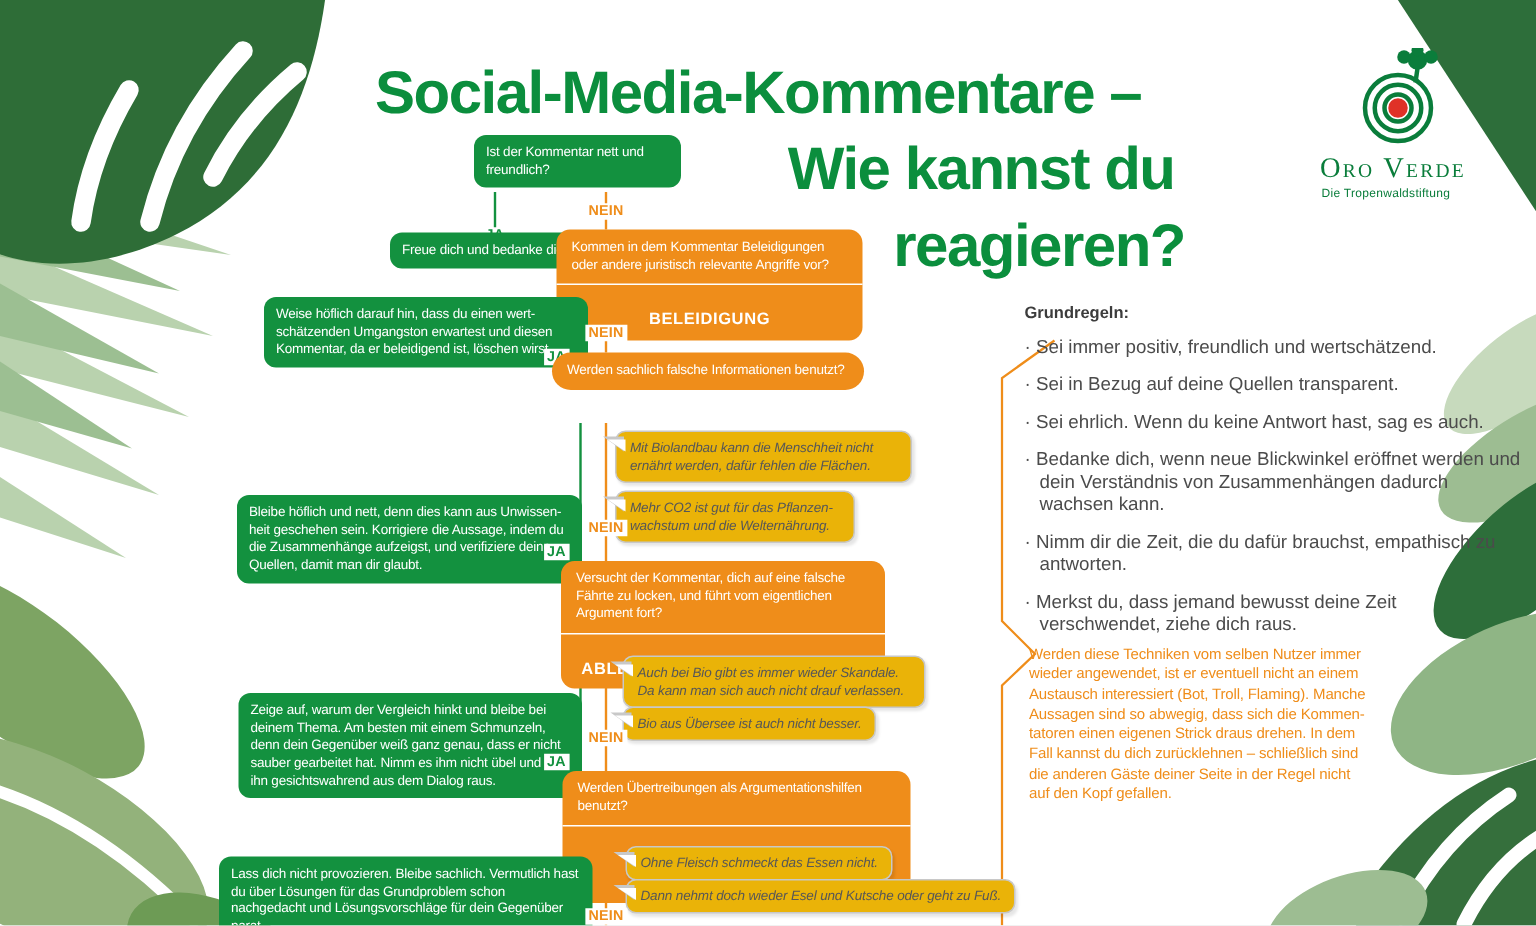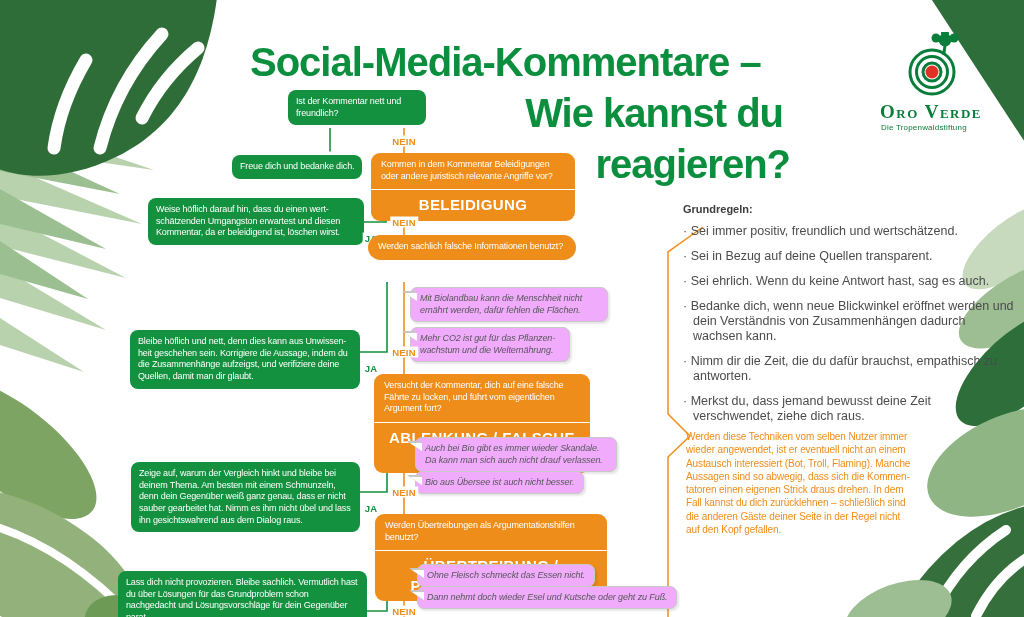--- a/index.html
+++ b/index.html
@@ -14,30 +14,30 @@
     margin:0 auto;
   }
   svg.layer{position:absolute;left:0;top:0;pointer-events:none;}
 
   
   .title-line{position:absolute; font-weight:bold; color:var(--title-green);
     font-size:40px; letter-spacing:-1px; white-space:nowrap;}
 
   
   .gbox{position:absolute; background:var(--green); color:#fff; border-radius:8px;
-    padding:6px 8px; font-size:9px; line-height:1.3; letter-spacing:-0.15px;}
+    padding:6px 8px; font-size:9px; line-height:1.3; letter-spacing:-0.15px;margin-left:28px;}
   .gbox.nw{white-space:nowrap;}
   .obox{position:absolute; background:var(--orange); color:#fff; border-radius:9px;
     font-size:9px; line-height:1.3; letter-spacing:-0.15px;}
   .obox .q{padding:6px 10px 7px;}
   .obox .band{border-top:1.5px solid #fff; text-align:center; font-weight:bold;
-    padding:5px 6px 6px; font-size:15px; letter-spacing:.4px;}
-
-  
-  .bubble{position:absolute; background:#f0abfc; border:1px solid #c8c8c8; border-radius:7px;
+    padding:16px 6px 6px; font-size:11px; letter-spacing:.4px;}
+
+  
+  .bubble{position:absolute; background:#eab308; border:1px solid #c8c8c8; border-radius:7px;
     padding:4px 9px 5px; font-style:italic; color:var(--bubble-gray); font-size:9px;
     line-height:1.35; letter-spacing:-0.1px; box-shadow:1.5px 2px 2px rgba(0,0,0,.10);}
   .bubble.nw{white-space:nowrap;}
   .bubble::before{content:""; position:absolute; left:-9px; top:3px; width:0; height:0;
     border-style:solid; border-width:0 14px 10px 0;
     border-color:transparent #c8c8c8 transparent transparent;}
   .bubble::after{content:""; position:absolute; left:-6px; top:4.5px; width:0; height:0;
     border-style:solid; border-width:0 12px 8px 0;
     border-color:transparent #ffffff transparent transparent;}
 
@@ -52,21 +52,21 @@
   .rule{font-size:12.5px; line-height:1.2; margin-bottom:10px;
     padding-left:10px; text-indent:-10px;}
   .rule::before{content:"· ";}
   .note{position:absolute; left:686px; top:430px; width:228px; color:var(--orange);
     font-size:10px; line-height:1.33; letter-spacing:-0.1px;}
 
   
   .logo{position:absolute; left:872px; top:32px; width:150px; text-align:left;}
   .logo .wordmark{font-family:"Liberation Serif", serif; font-variant:small-caps;
     color:var(--logo-green); font-size:19px; letter-spacing:1.5px; margin:2px 0 0 8px;
-    line-height:1; font-weight:bold;}
+    line-height:1; font-weight:normal;}
   .logo .sub{color:var(--logo-green); font-size:8px; margin:2px 0 0 9px; letter-spacing:.2px;}
 </style>
 </head>
 <body>
 
 <div class="poster">
 
   <svg class="layer" width="1024" height="617" viewBox="0 0 1024 617">
 
     <g fill="#b9d2ae">

